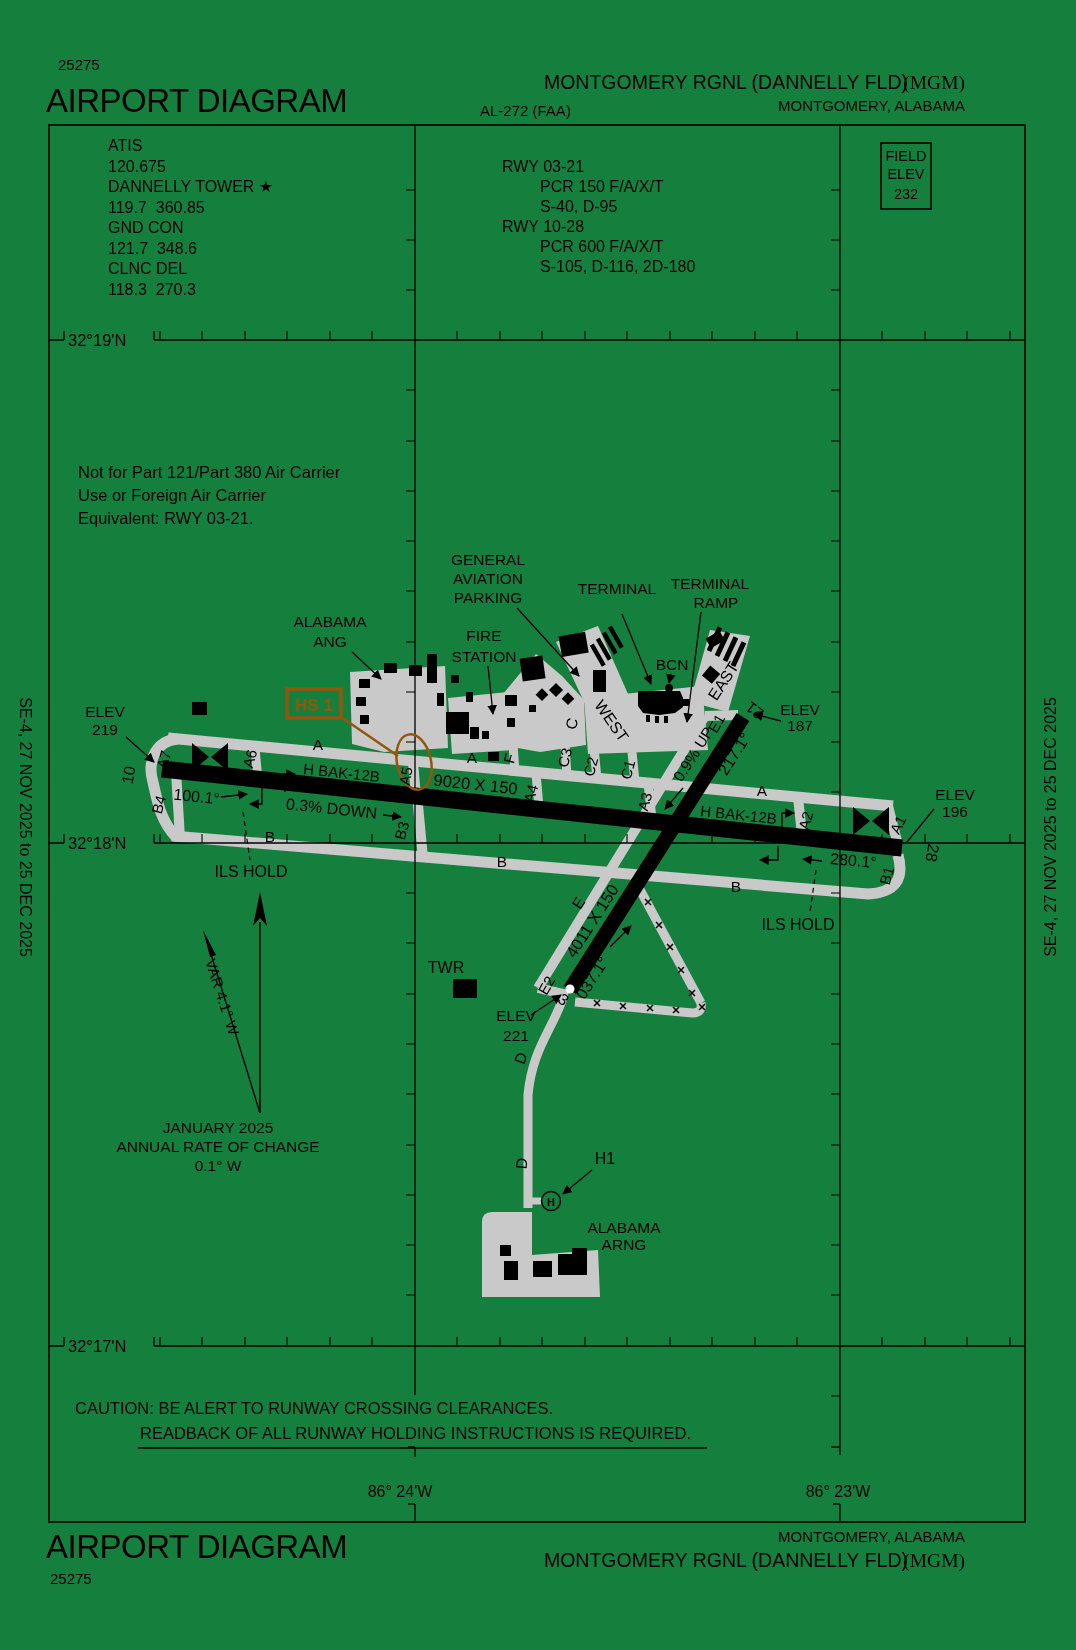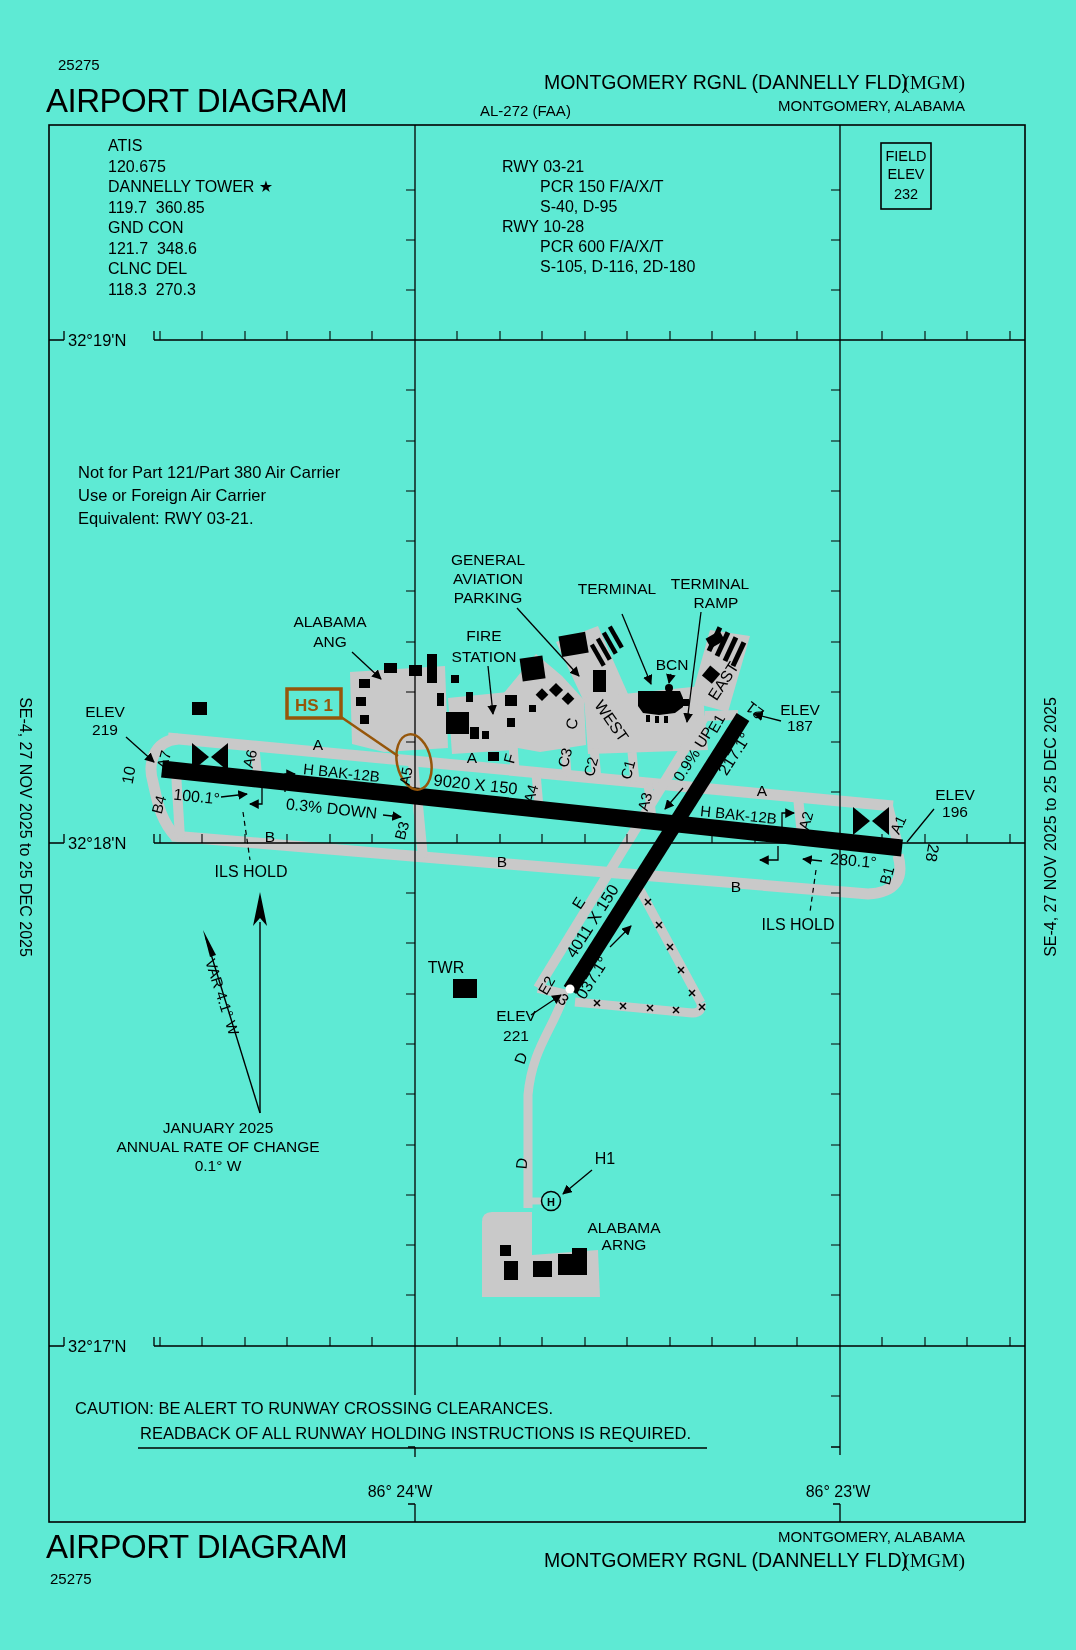--- a/index.html
+++ b/index.html
@@ -1,16 +1,16 @@
 <!DOCTYPE html>
 <html><head>
 <meta charset="utf-8">
 <style>
   html,body{margin:0;padding:0;background:#fff}
-  .page{width:1076px;height:1650px;position:relative;background:#5eead4}
+  .page{width:1076px;height:1650px;position:relative;background:#15803d}
   svg text{font-family:"Liberation Sans","DejaVu Sans",sans-serif;fill:#000}
   .s11{font-size:11px;font-weight:bold}
   .s145{font-size:14.5px}
   .s15{font-size:15px}
   .s155{font-size:15.5px}
   .s16{font-size:16px}
   .s165{font-size:16.5px}
   .s17{font-size:17px;font-weight:bold}
   .s20{font-size:19.5px}
   .serif{font-family:"Liberation Serif","DejaVu Serif",serif}

